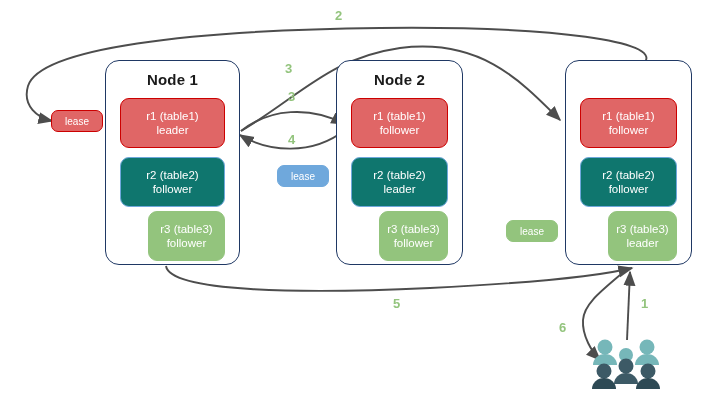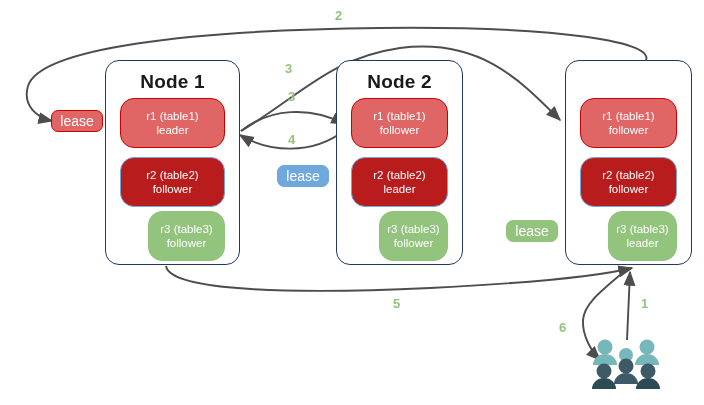--- a/index.html
+++ b/index.html
@@ -23,55 +23,55 @@
     border-radius: 14px;
     background: #ffffff;
     box-sizing: border-box;
   }
   .node-title {
     position: absolute;
     top: 10px;
     left: 0;
     right: 0;
     text-align: center;
-    font-size: 19px;
+    font-size: 15px;
     font-weight: bold;
     color: #1a1a1a;
     letter-spacing: 0.2px;
   }
   .replica {
     position: absolute;
     left: 14px;
     right: 14px;
     height: 50px;
-    border-radius: 14px;
+    border-radius: 9px;
     box-sizing: border-box;
     display: flex;
     flex-direction: column;
     align-items: center;
     justify-content: center;
     color: #ffffff;
     font-size: 11.5px;
     line-height: 14.5px;
     text-align: center;
   }
   .replica.red   { background: #e06666; border: 1.6px solid #cc0000; }
-  .replica.blue  { background: #b91c1c; border: 1.6px solid #6fa8dc; }
+  .replica.blue  { background: #0f766e; border: 1.6px solid #6fa8dc; }
   .replica.green { background: #93c47d; border: 1.6px solid #93c47d; margin-left: 28px; }
   .replica span { display: block; }
 
   .lease {
     position: absolute;
     border-radius: 7px;
     box-sizing: border-box;
     display: flex;
     align-items: center;
     justify-content: center;
     color: #ffffff;
-    font-size: 14px;
+    font-size: 10px;
     height: 22px;
     width: 52px;
   }
   .lease.red   { background: #e06666; border: 1.6px solid #cc0000; }
   .lease.blue  { background: #6fa8dc; border: 1.6px solid #6fa8dc; }
   .lease.green { background: #93c47d; border: 1.6px solid #93c47d; }
 
   .edge-label {
     position: absolute;
     font-size: 13px;

